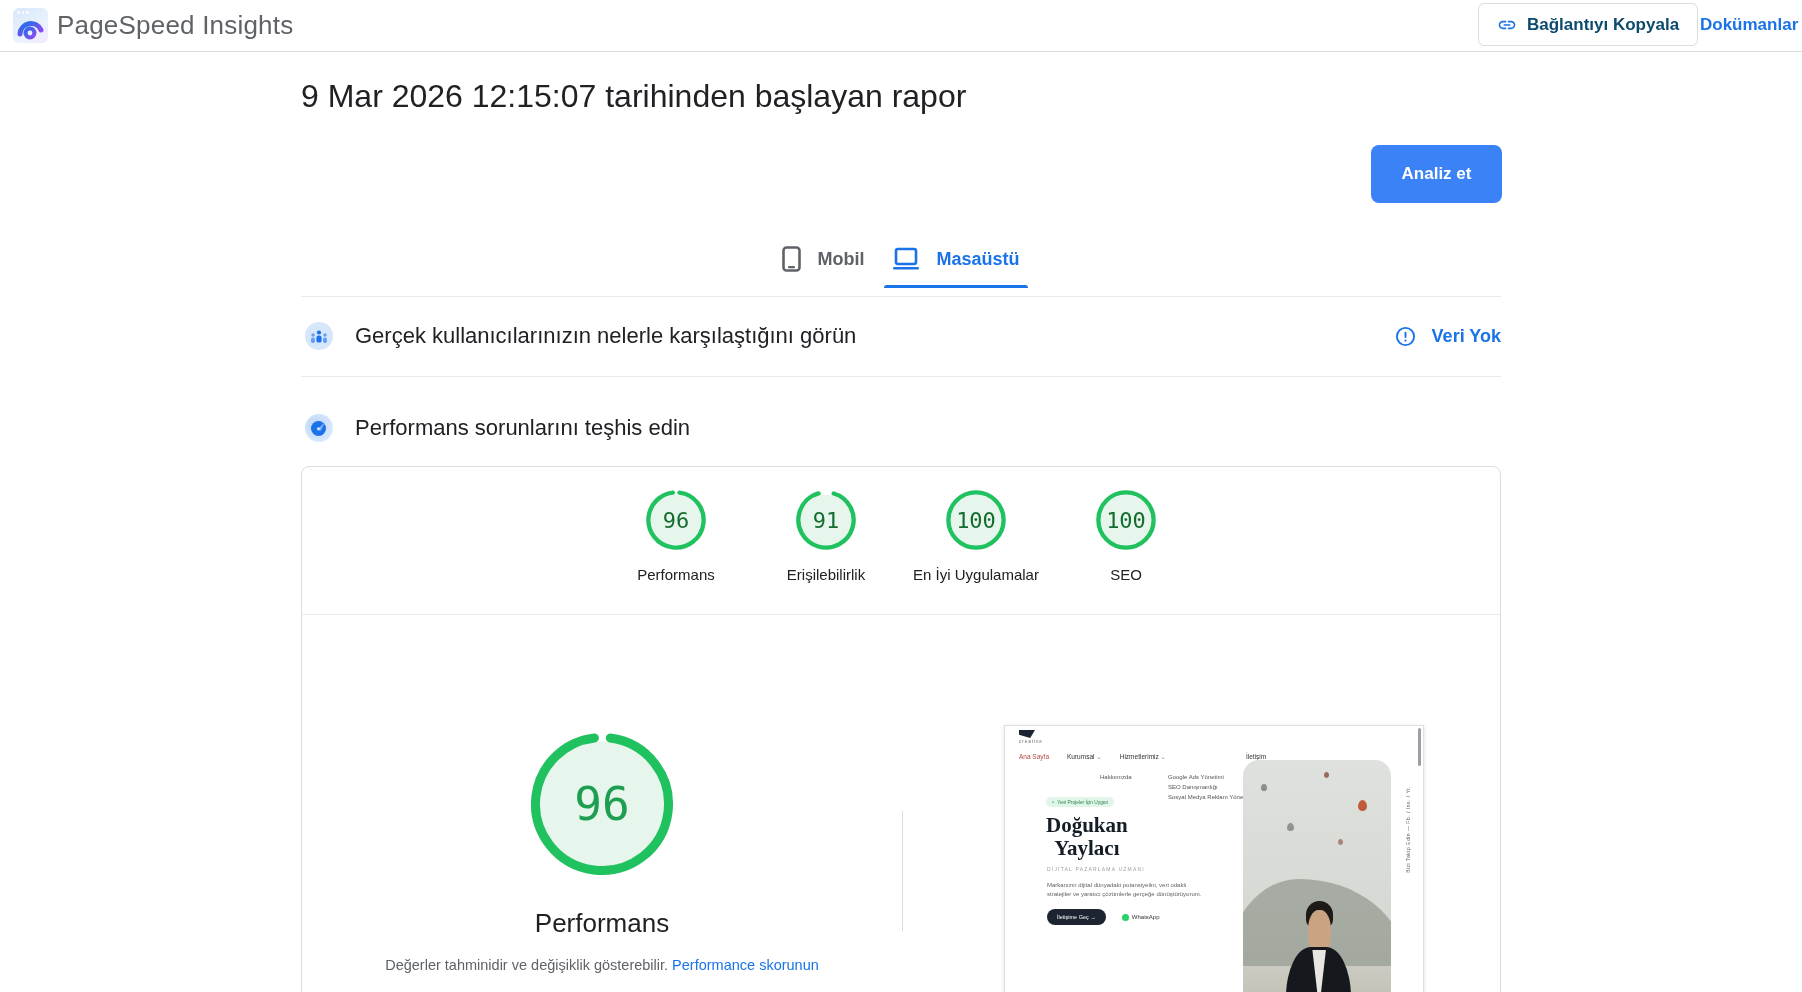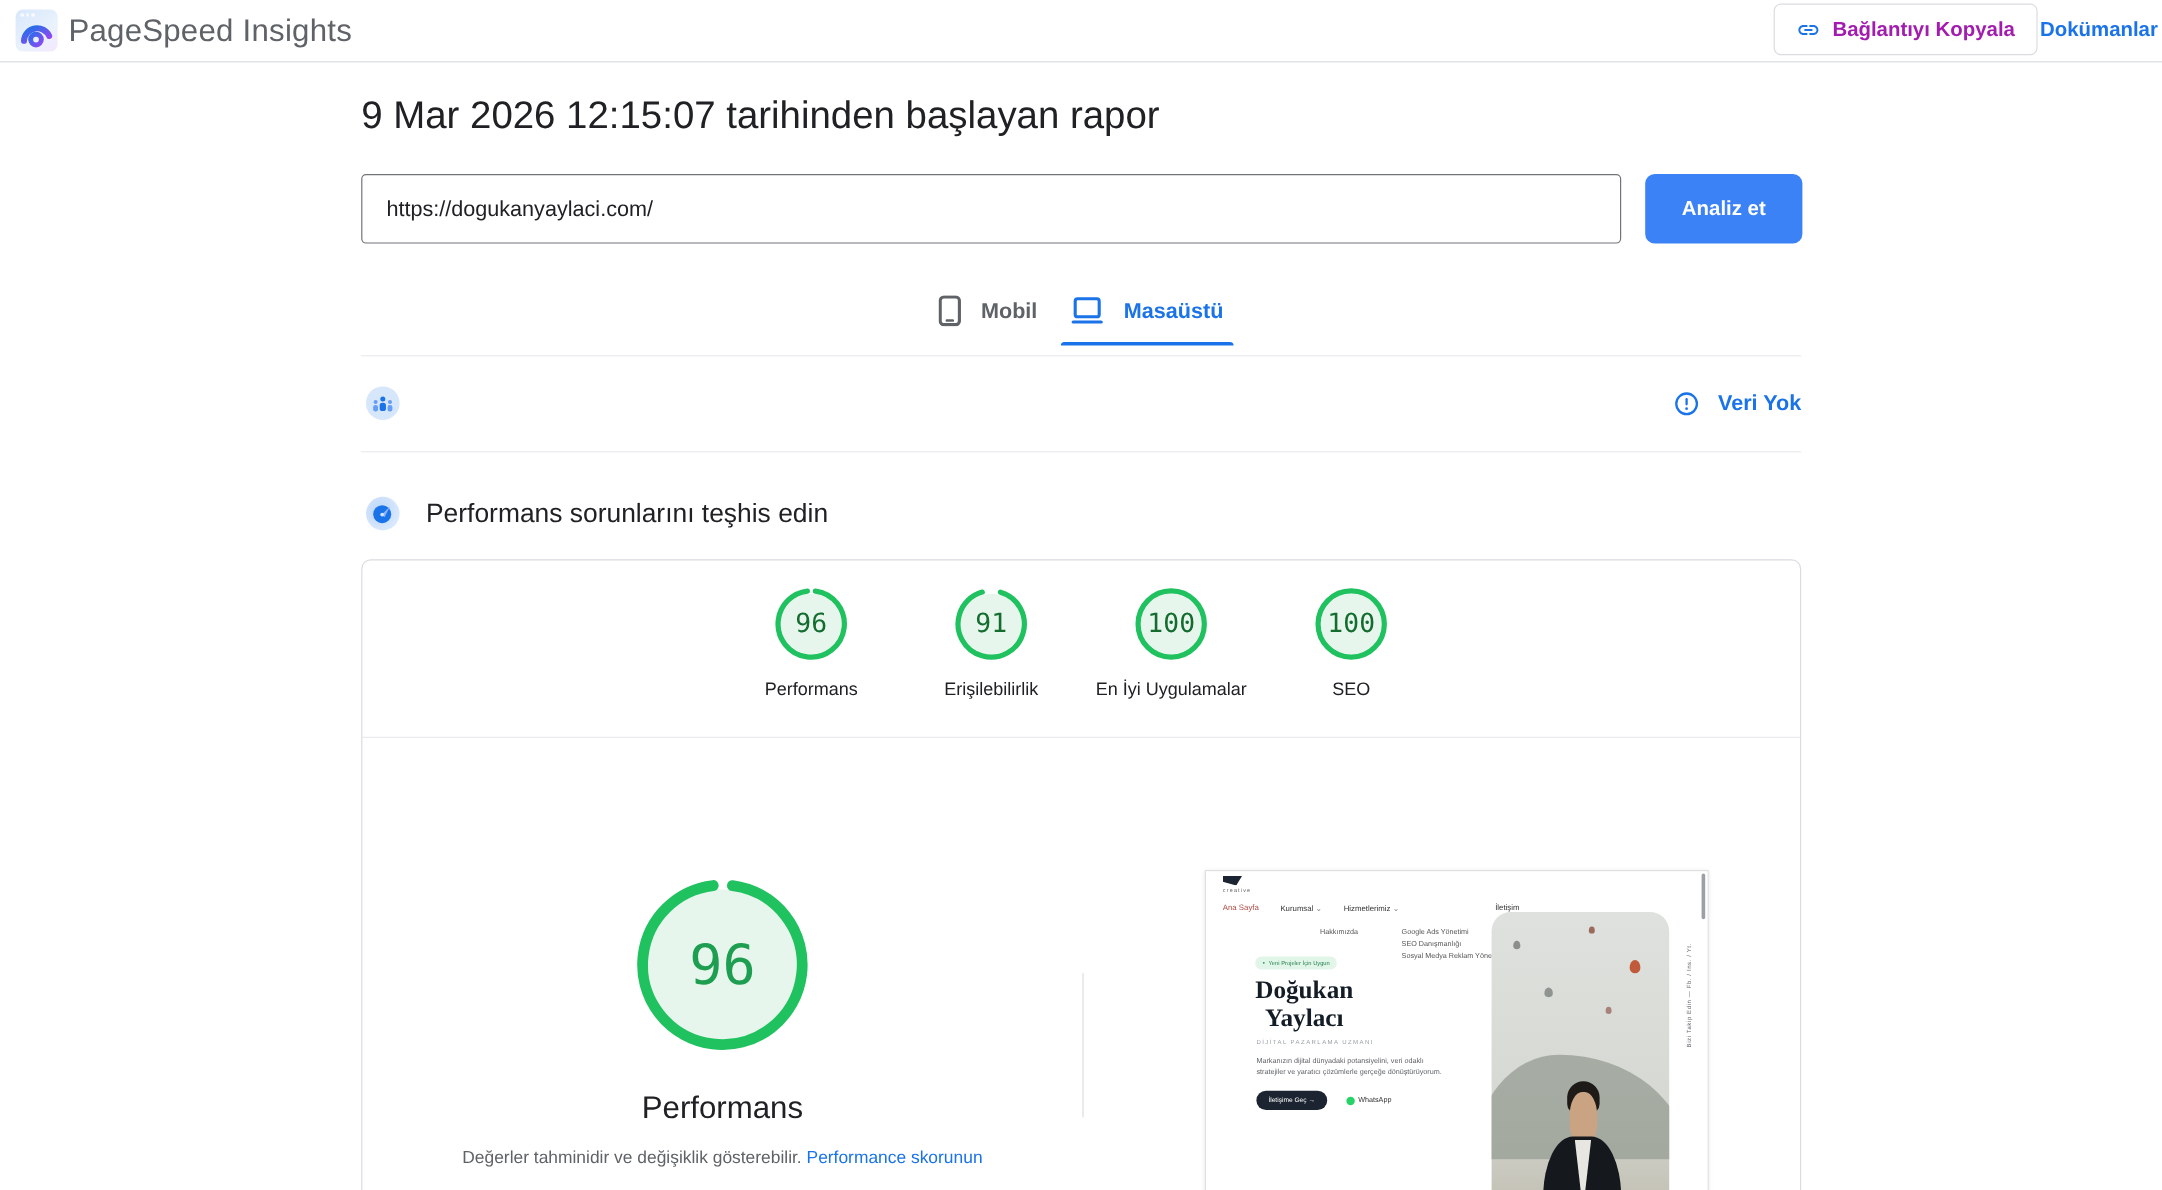--- a/index.html
+++ b/index.html
@@ -8,21 +8,21 @@
   .page { position:relative; width:1802px; height:992px; overflow:hidden; background:#fff; }
 
   
   .header { position:absolute; top:0; left:0; width:1802px; height:52px; background:#fff; border-bottom:1px solid #dadce0; }
   .logo { position:absolute; left:13px; top:8px; width:35px; height:35px; border-radius:6px;
           background:linear-gradient(145deg,#d7e7fb 0%,#eaf2fd 60%,#f3e8fd 100%); overflow:hidden; }
   .logo .dots { position:absolute; top:3px; left:4px; display:flex; gap:2px; }
   .logo .dots i { width:2.5px; height:2.5px; border-radius:50%; background:#ffffffcc; }
   .app-title { position:absolute; left:57px; top:0; height:52px; line-height:50px; font-size:26px; color:#5f6368; letter-spacing:.2px; }
   .copy-btn { position:absolute; left:1478px; top:3px; height:43px; padding:0 18px; display:flex; align-items:center; gap:10px;
-              border:1px solid #dadce0; border-radius:6px; background:#fff; color:#a21caf; font-size:17px; font-weight:bold; cursor:pointer; }
+              border:1px solid #dadce0; border-radius:6px; background:#fff; color:#0c4a6e; font-size:17px; font-weight:bold; cursor:pointer; }
   .docs-link { position:absolute; left:1700px; top:0; height:52px; line-height:50px; color:#1a73e8; font-size:17px; font-weight:bold; text-decoration:none; }
   .report-title { position:absolute; left:301px; top:78px; font-size:32px; font-weight:400; color:#202124; }
   .url-input { position:absolute; left:301px; top:145px; width:1050px; height:58px; border:1px solid #70757a; border-radius:4px;
                padding:0 20px; font-size:18px; color:#202124; font-family:"Liberation Sans",sans-serif; outline:none; }
   .analyze-btn { position:absolute; left:1371px; top:145px; width:131px; height:58px; background:#3b82f6; color:#fff;
                  border:none; border-radius:8px; font-size:17px; font-weight:bold; cursor:pointer; font-family:"Liberation Sans",sans-serif; }
 
   
   .tabs { position:absolute; left:301px; top:240px; width:1200px; display:flex; justify-content:center; gap:20px; }
   .tab { display:flex; align-items:center; gap:16px; padding:6px 4px 16px 4px; cursor:pointer; position:relative; font-size:18px; font-weight:bold; color:#5f6368; }
@@ -128,21 +128,20 @@
         <svg width="20" height="20" viewBox="0 0 24 24" fill="#1a73e8">
             <path d="M3.9 12c0-1.71 1.39-3.1 3.1-3.1h4V7H7c-2.76 0-5 2.24-5 5s2.24 5 5 5h4v-1.9H7c-1.71 0-3.1-1.39-3.1-3.1zM8 13h8v-2H8v2zm9-6h-4v1.9h4c1.71 0 3.1 1.39 3.1 3.1s-1.39 3.1-3.1 3.1h-4V17h4c2.76 0 5-2.24 5-5s-2.24-5-5-5z"></path>
           </svg>
       </span>
       <span>Bağlantıyı Kopyala</span>
     </button>
     <a class="docs-link">Dokümanlar</a>
   </div>
 
   <h1 class="report-title">9 Mar 2026 12:15:07 tarihinden başlayan rapor</h1>
-  <input class="url-input" type="text" value="https://dogukanyaylaci.com/" style="">
   <button class="analyze-btn">Analiz et</button>
 
   <div class="tabs">
     <div class="tab">
       <span class="tab-icon">
         <svg width="19" height="26" viewBox="0 0 19 26">
             <rect x="1.5" y="1.5" width="16" height="23" rx="3" fill="none" stroke="#5f6368" stroke-width="2.6"></rect>
             <rect x="6" y="20" width="7" height="2.2" rx="1" fill="#5f6368"></rect>
           </svg>
       </span>
@@ -164,20 +163,21 @@
     <div class="sec-icon icon-people">
       <svg width="28" height="28" viewBox="0 0 28 28">
         <circle cx="14" cy="10.5" r="2.1" fill="#1a73e8"></circle>
           <rect x="11.4" y="13.6" width="5.2" height="7" rx="2.2" fill="#1a73e8"></rect>
         <circle cx="8" cy="13" r="1.7" fill="#669df6"></circle>
           <rect x="6" y="15.6" width="4" height="5.4" rx="1.8" fill="#669df6"></rect>
         <circle cx="20" cy="13" r="1.7" fill="#669df6"></circle>
           <rect x="18" y="15.6" width="4" height="5.4" rx="1.8" fill="#669df6"></rect>
       </svg>
     </div>
+    <div class="sec-title">Gerçek kullanıcılarınızın nelerle karşılaştığını görün</div>
     <div class="sec-right">
       <span style="display:flex;">
         <svg width="21" height="21" viewBox="0 0 22 22">
             <circle cx="11" cy="11" r="9" fill="none" stroke="#1a73e8" stroke-width="2"></circle>
             <rect x="10" y="6" width="2" height="6.5" rx="1" fill="#1a73e8"></rect>
             <circle cx="11" cy="15.3" r="1.2" fill="#1a73e8"></circle>
           </svg>
       </span>
       <span>Veri Yok</span>
     </div>

